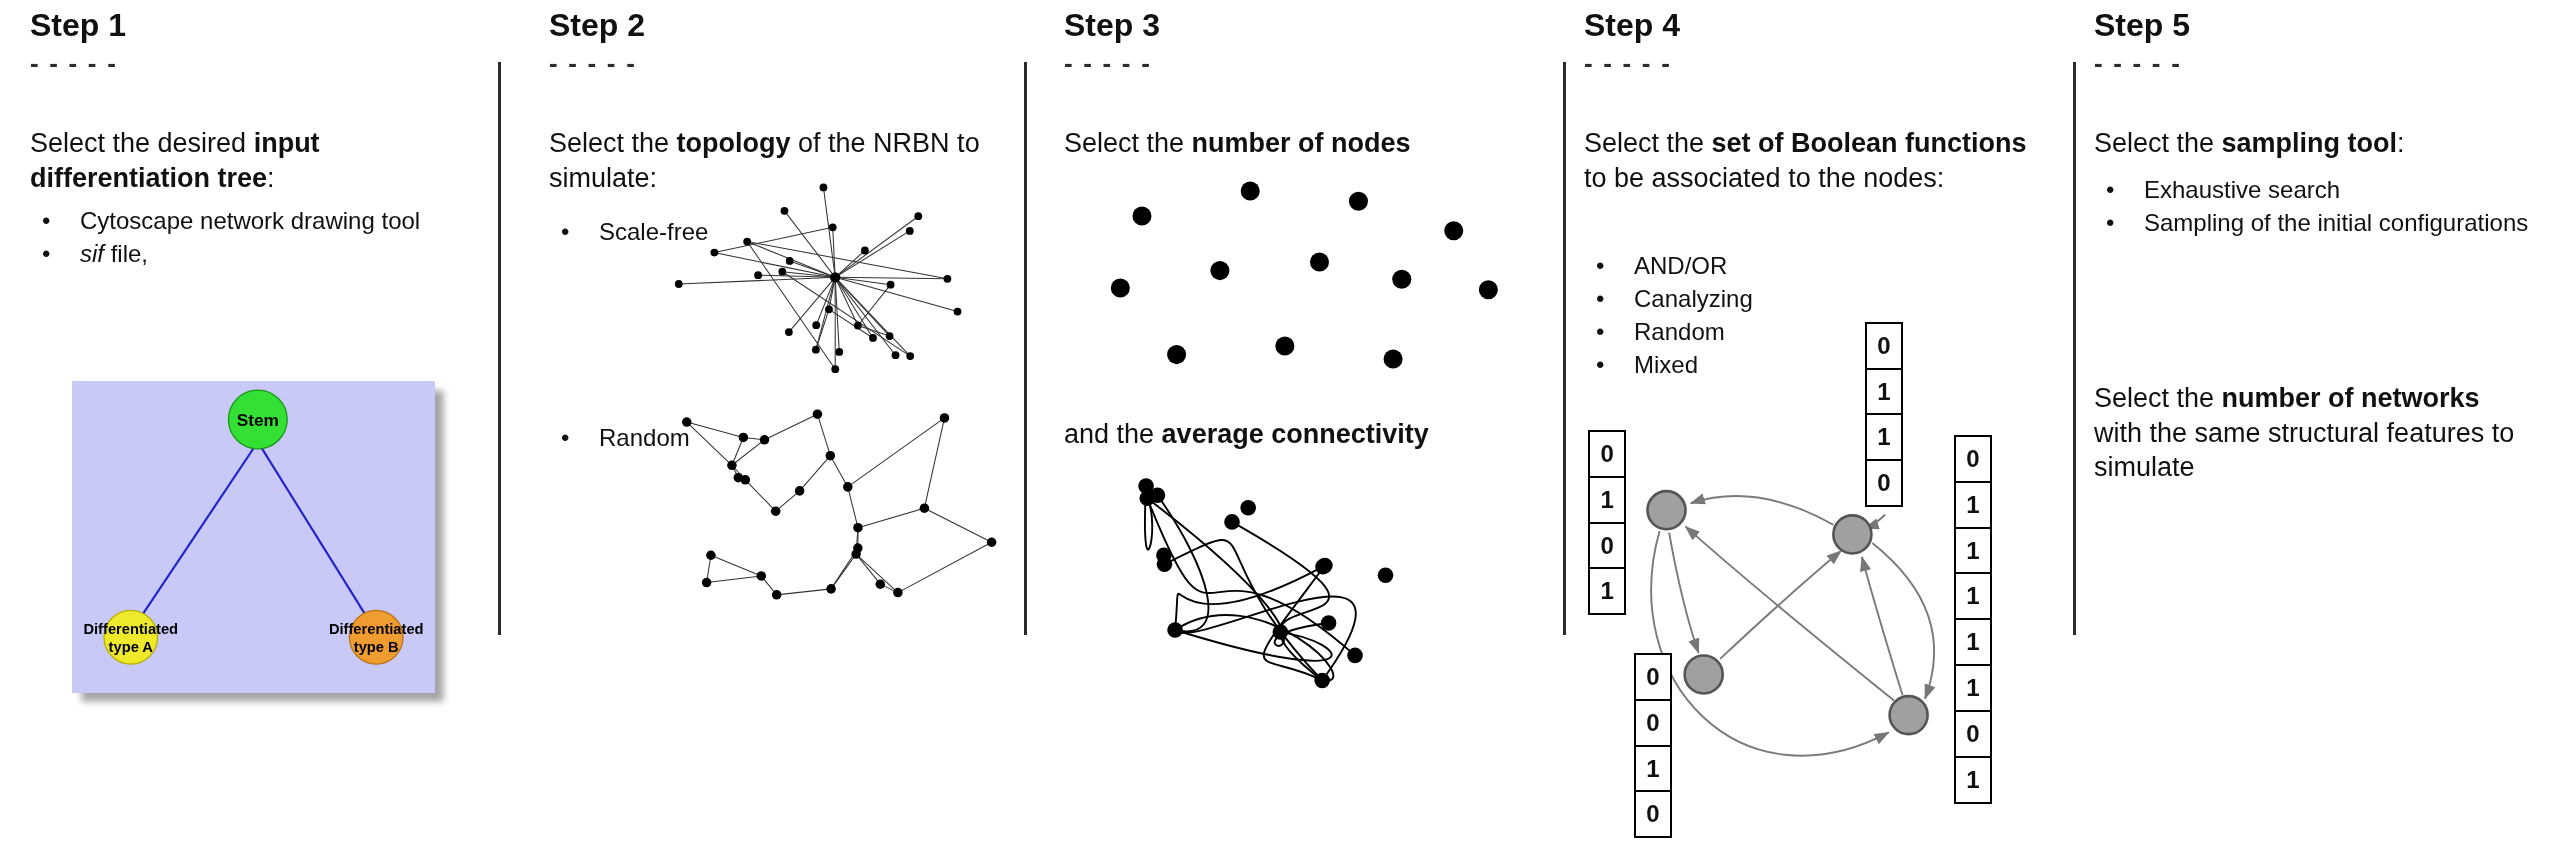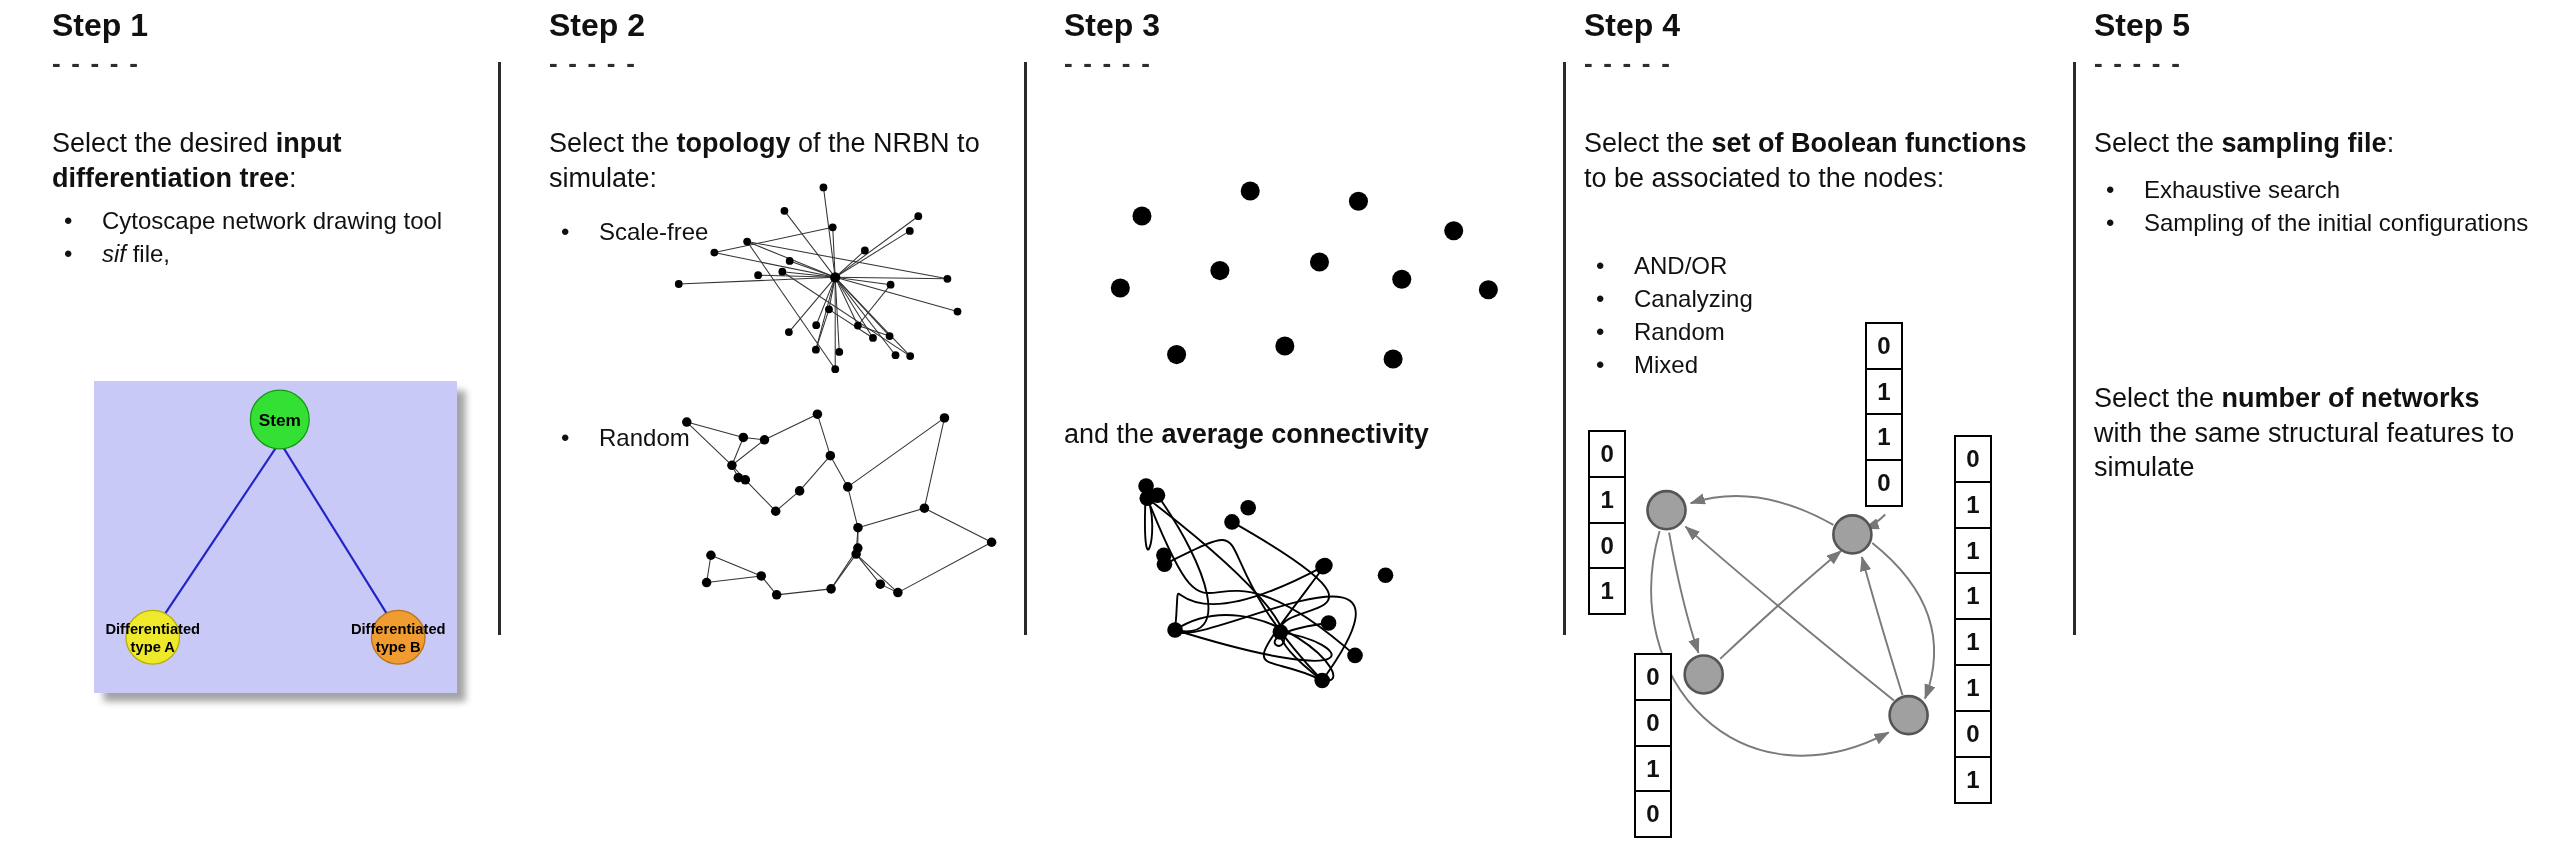--- a/index.html
+++ b/index.html
@@ -36,21 +36,21 @@
 </head>
 <body>
 
 <div class="stage">
 
   <div class="vline" style="left:498px"></div>
   <div class="vline" style="left:1024px"></div>
   <div class="vline" style="left:1563px"></div>
   <div class="vline" style="left:2073px"></div>
 
-  <div class="col" style="left:52px; width:433px; height:851px">
+  <div class="col" style="left:30px; width:433px; height:851px">
     <div class="step-title">Step 1</div>
     <div class="dashes">- - - - -</div>
     <div class="para" style="top:126px; width:415px"><span>Select the desired </span><span class="b">input differentiation tree</span><span>:</span></div>
     <div class="bullets" style="top:204px; width:415px">
       <div class="bullet"><span>Cytoscape network drawing tool</span></div>
       <div class="bullet"><span class="i">sif</span><span> file,</span></div>
     </div>
     <div class="tree-box">
       <svg width="363" height="312" viewBox="0 0 420 360">
         <line x1="215" y1="70" x2="68" y2="290" stroke-width="2.5" stroke="#2323c8"></line>
@@ -197,20 +197,21 @@
         <circle cx="170.2402394253295" cy="16.3983929133974" r="5.5" fill="#000"></circle>
         <circle cx="47.158775868592784" cy="179.42745654052123" r="5.5" fill="#000"></circle>
         <circle cx="149.6737963927444" cy="105.02402340248227" r="5.5" fill="#000"></circle>
         <circle cx="186.06185929500498" cy="218.27621521567926" r="5.5" fill="#000"></circle>
       </svg>
   </div>
 
   <div class="col" style="left:1064px; width:493px; height:851px">
     <div class="step-title">Step 3</div>
     <div class="dashes">- - - - -</div>
+    <div class="para" style="top:126px; width:493px"><span>Select the </span><span class="b">number of nodes</span></div>
     <svg class="gfx" style="left:26px; top:177px" width="433" height="208" viewBox="0 0 500 240">
         <circle cx="60" cy="45" r="11" fill="#000"></circle>
         <circle cx="185" cy="16" r="11" fill="#000"></circle>
         <circle cx="310" cy="28" r="11" fill="#000"></circle>
         <circle cx="420" cy="62" r="11" fill="#000"></circle>
         <circle cx="35" cy="128" r="11" fill="#000"></circle>
         <circle cx="150" cy="108" r="11" fill="#000"></circle>
         <circle cx="265" cy="98" r="11" fill="#000"></circle>
         <circle cx="360" cy="118" r="11" fill="#000"></circle>
         <circle cx="460" cy="130" r="11" fill="#000"></circle>
@@ -315,21 +316,21 @@
         <div class="tcell">1</div>
         <div class="tcell">0</div>
         <div class="tcell">1</div>
       </div>
     </div>
   </div>
 
   <div class="col" style="left:2094px; width:476px; height:851px">
     <div class="step-title">Step 5</div>
     <div class="dashes">- - - - -</div>
-    <div class="para" style="top:126px; width:476px"><span>Select the </span><span class="b">sampling file</span><span>:</span></div>
+    <div class="para" style="top:126px; width:476px"><span>Select the </span><span class="b">sampling tool</span><span>:</span></div>
     <div class="bullets" style="top:173px; width:450px">
       <div class="bullet"><span>Exhaustive search</span></div>
       <div class="bullet"><span>Sampling of the initial configurations</span></div>
     </div>
     <div class="para" style="top:381px; width:437px"><span>Select the </span><span class="b">number of networks</span><span> with the same structural features to simulate</span></div>
   </div>
 
 </div>
 
 

